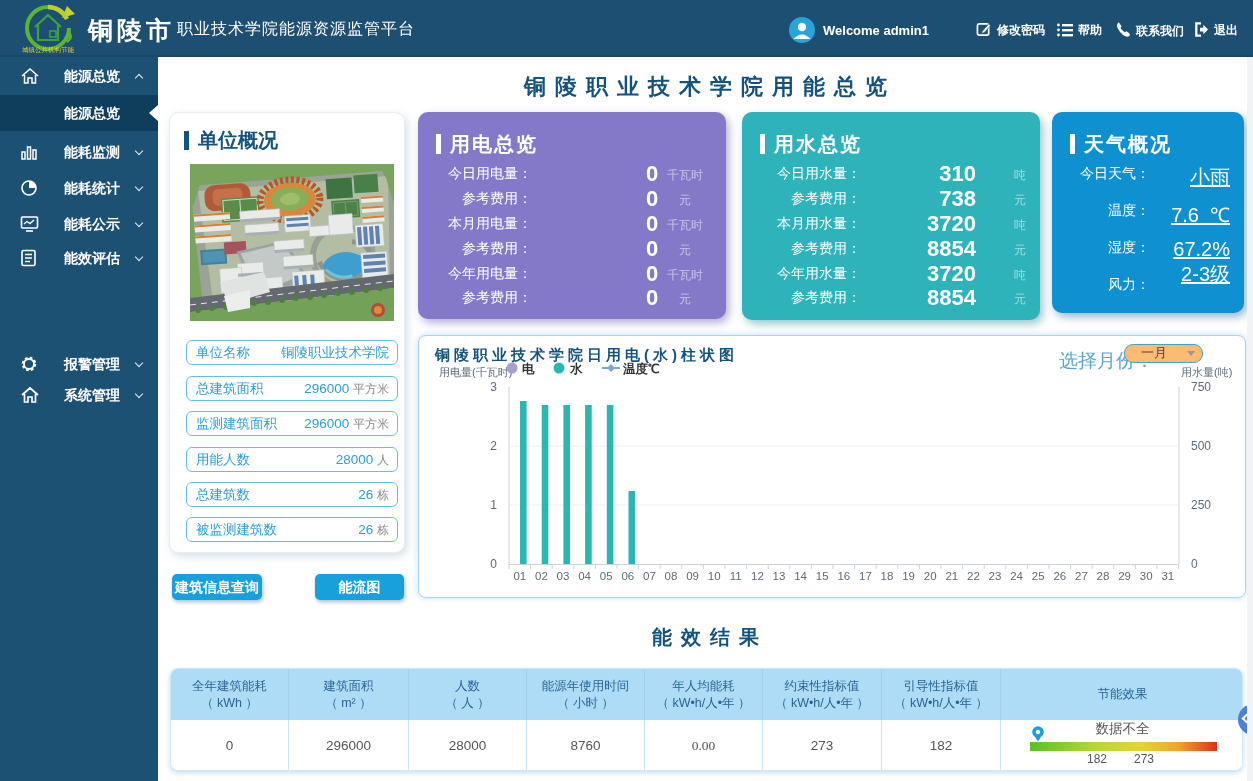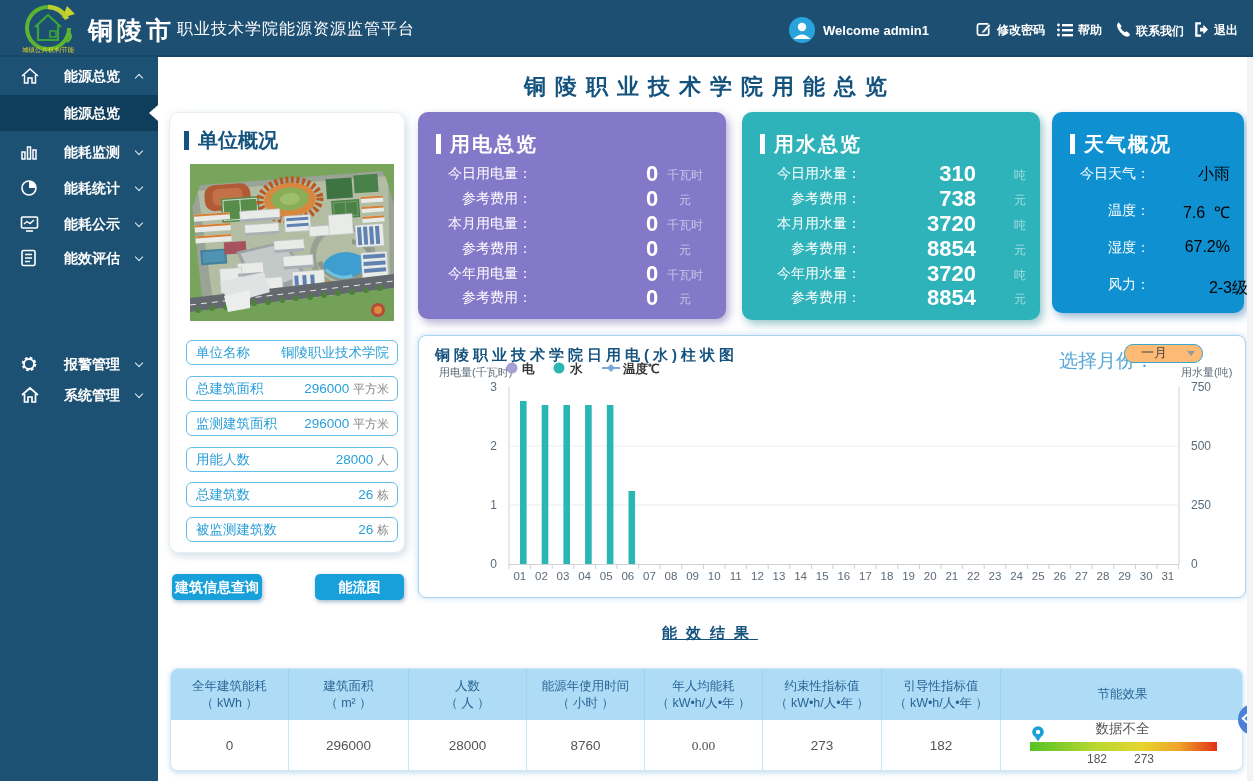--- a/index.html
+++ b/index.html
@@ -39,29 +39,29 @@
 .statcard { position:absolute; top:55px; border-radius:10px; color:#fff; }
 #elec { left:260px; width:308px; height:207px; background:#8479c9; box-shadow:3px 4px 8px rgba(90,80,160,.45); }
 #water { left:584px; width:298px; height:208px; background:#2fb3ba; box-shadow:3px 4px 8px rgba(30,130,140,.45); }
 #weather { left:894px; width:192px; height:201px; background:#0f90d1; box-shadow:3px 4px 8px rgba(20,100,160,.45); }
 .sctitle { position:absolute; left:18px; top:19px; font-size:20px; font-weight:bold; color:#fff; letter-spacing:2px; }
 .sctitle b { display:inline-block; width:5px; height:20px; background:#fff; vertical-align:-3px; margin-right:9px; letter-spacing:0; }
 .srow { position:absolute; font-size:14px; }
 .srow .lab { position:absolute; right:0; }
 .sval { position:absolute; font-size:22px; font-weight:bold; }
 .sunit { position:absolute; font-size:12px; color:rgba(255,255,255,.55); }
-.wval { position:absolute; font-size:16px; color:#000000; width:178px; text-align:right; }
+.wval { position:absolute; font-size:20px; color:#ffffff; width:178px; text-align:right;text-decoration:underline; }
 
 #chartcard { position:absolute; left:260px; top:278px; width:828px; height:263px; background:#fff; border:1px solid #a9d3ee; border-radius:8px; box-shadow:0 0 6px rgba(120,180,230,.45); }
 #charttitle { position:absolute; left:16px; top:10px; width:828px; text-align:left; font-size:15px; font-weight:bold; color:#15537f; letter-spacing:4px; }
 #selmonth { position:absolute; left:640px; top:12px; font-size:19px; color:#55a5d6; }
 #dropdown { position:absolute; left:705px; top:8px; width:79px; height:19px; border:1.5px solid #3aa8cc; border-radius:9px; font-size:13px; color:#444; line-height:16px; padding-left:16px; background:#fdba74; }
 #dropdown .dcar { position:absolute; right:7px; top:6px; width:0; height:0; border-left:4.5px solid transparent; border-right:4.5px solid transparent; border-top:5.5px solid #999; }
 
-#t2 { position:absolute; left:0; top:567px; width:1095px; text-align:center; font-size:15px; font-weight:bold; color:#15537f; letter-spacing:9px; text-indent:9px;text-decoration:underline; }
+#t2 { position:absolute; left:0; top:567px; width:1095px; text-align:center; font-size:20px; font-weight:bold; color:#15537f; letter-spacing:9px; text-indent:9px; }
 #etable { position:absolute; left:12px; top:611px; width:1073px; height:103px; border-radius:8px; background:#fff; border:1px solid #cfe8f8; overflow:hidden; box-shadow:0 2px 5px rgba(140,190,230,.5); }
 .th { position:absolute; top:0; height:51px; background:#aedcf6; color:#2a6496; font-size:12.5px; text-align:center; border-right:1px solid #9fd2ef; }
 .th div { margin-top:9px; line-height:17px; }
 .td { position:absolute; top:51px; height:52px; background:#fff; color:#555; font-size:13.5px; text-align:center; line-height:52px; border-right:1px solid #c6e5f6; }
 #fab { position:absolute; left:1080px; top:647px; width:31px; height:31px; border-radius:50%; background:#4b80d8; }
 #fab i { position:absolute; left:5px; top:11px; width:7px; height:7px; border-left:2.2px solid #fff; border-bottom:2.2px solid #fff; transform:rotate(45deg); }
 </style>
 </head>
 <body>
 <div id="header">
@@ -402,21 +402,21 @@
       </div>
     <div class="srow" style="top:127px; width:98px;">
         <span class="lab">湿度：</span>
       </div>
     <div class="srow" style="top:164px; width:98px;">
         <span class="lab">风力：</span>
       </div>
     <div class="wval" style="top:52px;">小雨</div>
     <div class="wval" style="top:89px;">7.6&nbsp; ℃</div>
     <div class="wval" style="top:126px;text-align:right;">67.2%</div>
-    <div class="wval" style="top:166px;margin-left:18px;">2-3级</div>
+    <div class="wval" style="top:149px;">2-3级</div>
   </div>
 
   <div id="chartcard">
     <div id="charttitle">铜陵职业技术学院日用电(水)柱状图</div>
     <span id="selmonth">选择月份：</span>
     <div id="dropdown">一月<div class="dcar"></div></div>
     <svg width="826" height="261" viewBox="0 0 826 261" style="position:absolute;left:0;top:0;">
       <text x="20" y="40" font-size="11" fill="#5a6b7a">用电量(千瓦时)</text>
       <text x="762" y="40" font-size="11" fill="#5a6b7a">用水量(吨)</text>
       <circle cx="93" cy="32" r="5.5" fill="#a79fd1"></circle>

